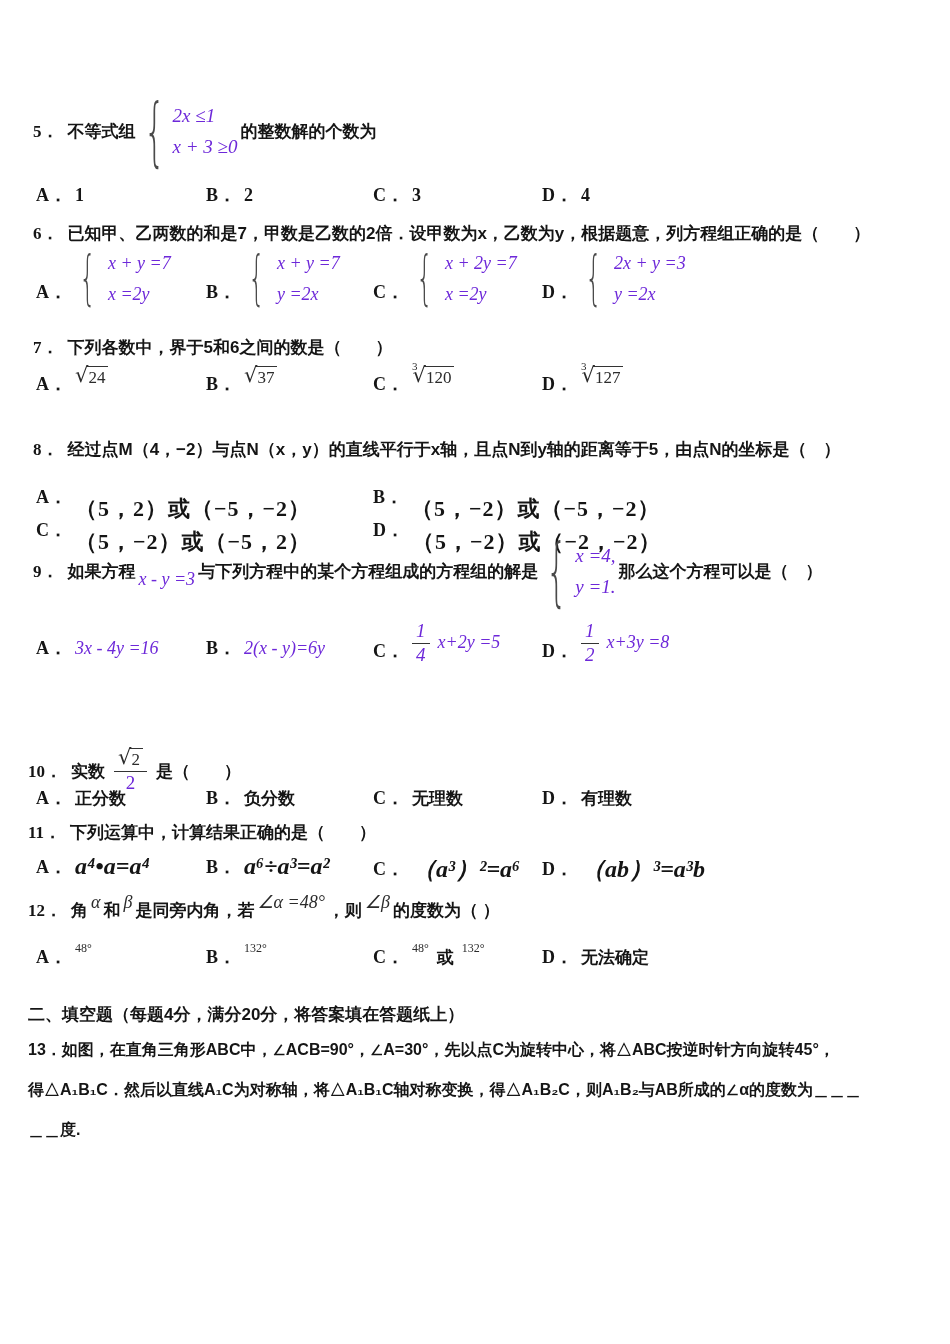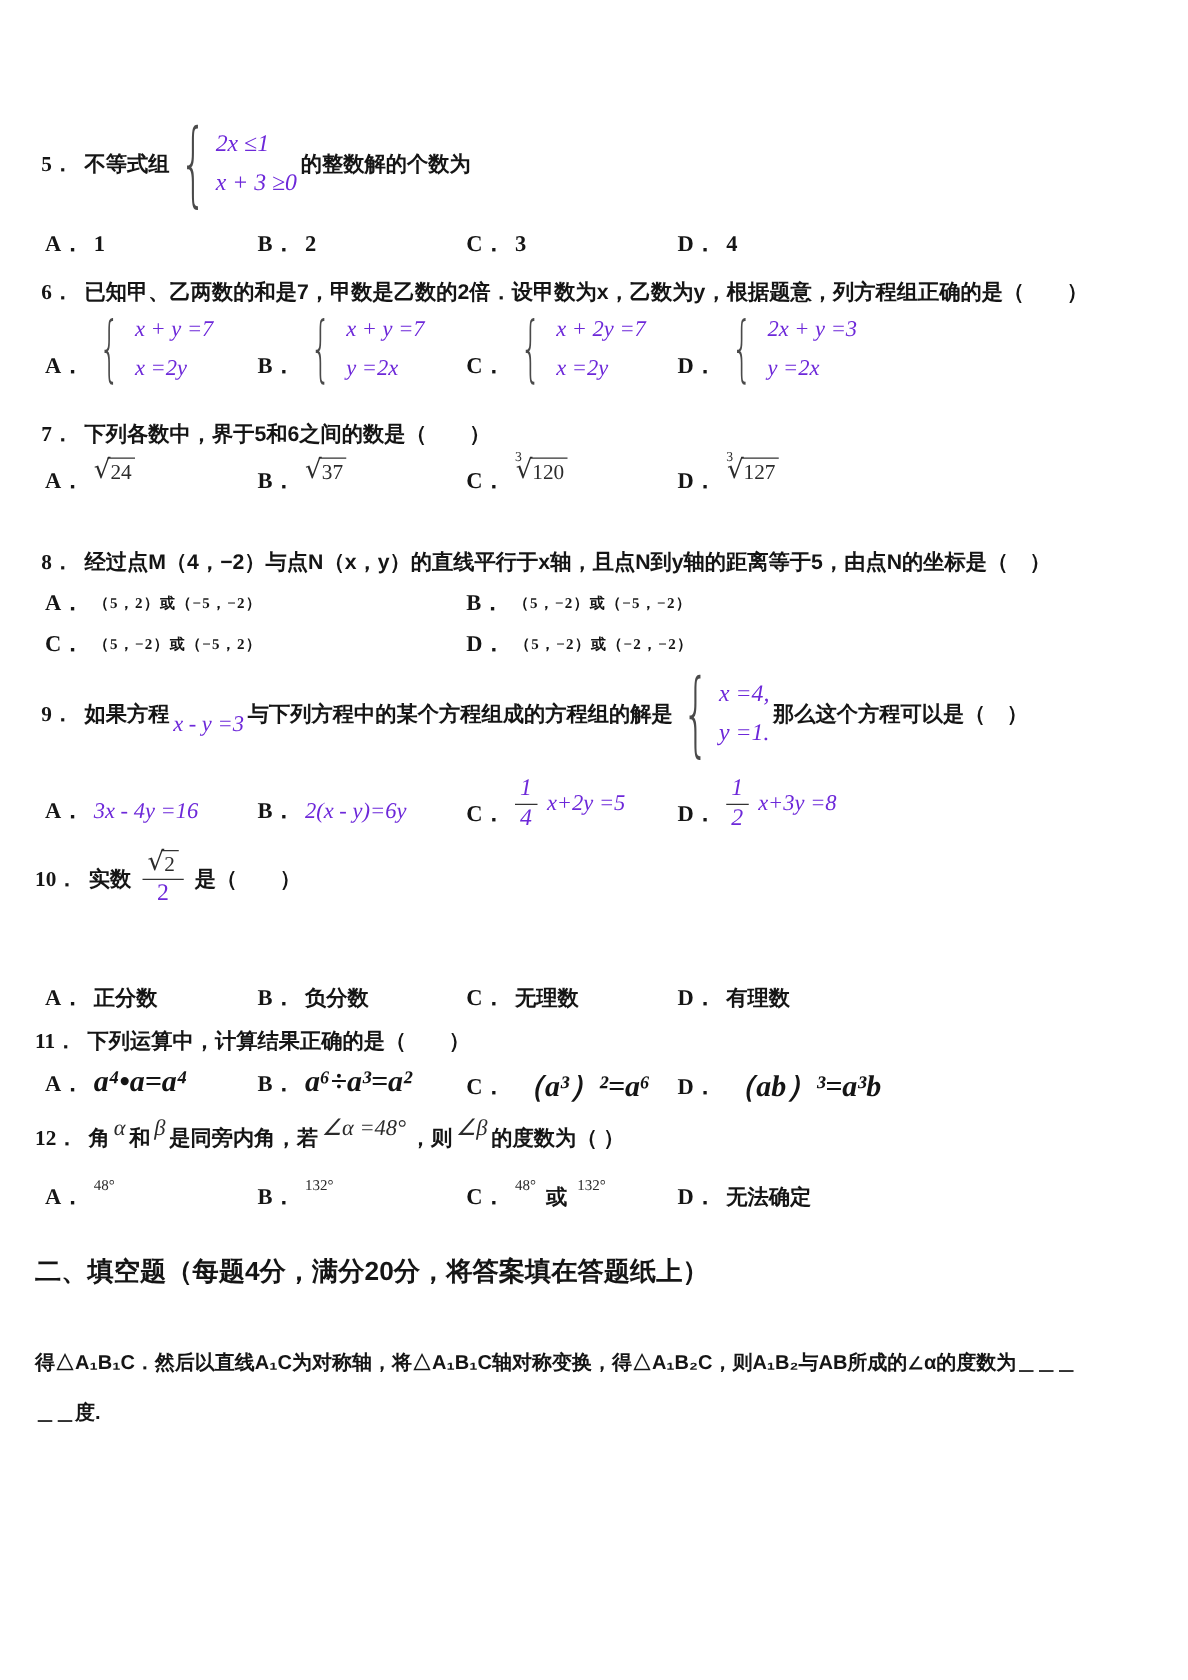--- a/index.html
+++ b/index.html
@@ -8,21 +8,21 @@
   .q{position:absolute;display:flex;align-items:center;gap:3px;white-space:nowrap;}
   .cn{font-weight:600;font-size:17px;}
   .qnum{font-family:"Liberation Serif",serif;font-weight:bold;margin-right:6px;}
   .line{position:absolute;left:28px;white-space:nowrap;font-weight:600;font-size:16px;}
   .row{position:absolute;left:0;width:950px;height:40px;}
   .opt{position:absolute;display:flex;align-items:center;gap:8px;white-space:nowrap;}
   .c1{left:36px}.c2{left:206px}.c3{left:373px}.c4{left:542px}
   .lbl{font-family:"Liberation Serif",serif;font-weight:bold;font-size:18px;}
   .valnum{font-family:"Liberation Serif",serif;font-weight:bold;font-size:18px;}
   .valcn{font-weight:600;font-size:17px;}
-  .valmath8{font-family:"Liberation Serif",serif;font-weight:bold;font-size:12px;letter-spacing:1px;}
+  .valmath8{font-family:"Liberation Serif",serif;font-weight:bold;font-size:22px;letter-spacing:1px;margin-top:24px;}
   .math{font-family:"Liberation Serif","DejaVu Serif",serif;font-style:italic;font-size:19px;color:#6d28d9;}
   .m17{font-size:18px;}
   .pow{font-family:"Liberation Serif",serif;font-style:italic;font-weight:bold;font-size:24px;}
   .brace{font-family:"DejaVu Sans",sans-serif;font-weight:300;color:#4a4a4a;display:inline-block;
          transform:scaleX(0.45);transform-origin:50% 50%;line-height:0.85;}
   .b70{font-size:74px;margin:0 -8px;}
   .b58{font-size:58px;margin:0 -6px;}
   .sys{display:inline-flex;flex-direction:column;justify-content:center;}
   .sys .math{line-height:31px;}
   .sysopt .lbl{align-self:flex-end;margin-bottom:6px;}
@@ -205,21 +205,21 @@
     <span class="opt c4" style="top:6px">
       <span class="lbl lift8">D．</span>
       <span class="frac">
         <span class="fnum math">1</span>
         <span class="math">2</span>
       </span>
       <span class="math m17">x+3y =8</span>
     </span>
   </div>
 
-  <div class="q" style="top:668px;left:28px;height:70px">
+  <div class="q" style="top:736px;left:28px;height:70px">
     <span class="cn qnum">10．</span>
     <span class="cn">实数</span>
     <span class="frac" style="margin:0 6px">
       <span class="fnum">
         <span class="sqrt">
           <span class="sign">√</span>
           <span class="radc">2</span>
         </span>
       </span>
       <span class="math" style="font-style:normal">2</span>
@@ -294,18 +294,19 @@
       <span class="deg">48°</span>
       <span class="valcn">或</span>
       <span class="deg">132°</span>
     </span>
     <span class="opt c4">
       <span class="lbl">D．</span>
       <span class="valcn">无法确定</span>
     </span>
   </div>
 
-  <div class="line" style="top:1003px;font-size:21px">二、填空题（每题4分，满分20分，将答案填在答题纸上）</div>
-
+  <div class="line" style="top:1003px;font-size:17px">二、填空题（每题4分，满分20分，将答案填在答题纸上）</div>
+
+  <div class="line" style="top:1040px">13．如图，在直角三角形ABC中，∠ACB=90°，∠A=30°，先以点C为旋转中心，将△ABC按逆时针方向旋转45°，</div>
   <div class="line" style="top:1080px">得△A₁B₁C．然后以直线A₁C为对称轴，将△A₁B₁C轴对称变换，得△A₁B₂C，则A₁B₂与AB所成的∠α的度数为＿＿＿</div>
   <div class="line" style="top:1120px">＿＿度.</div>
 
 </div>
 
 </body></html>

